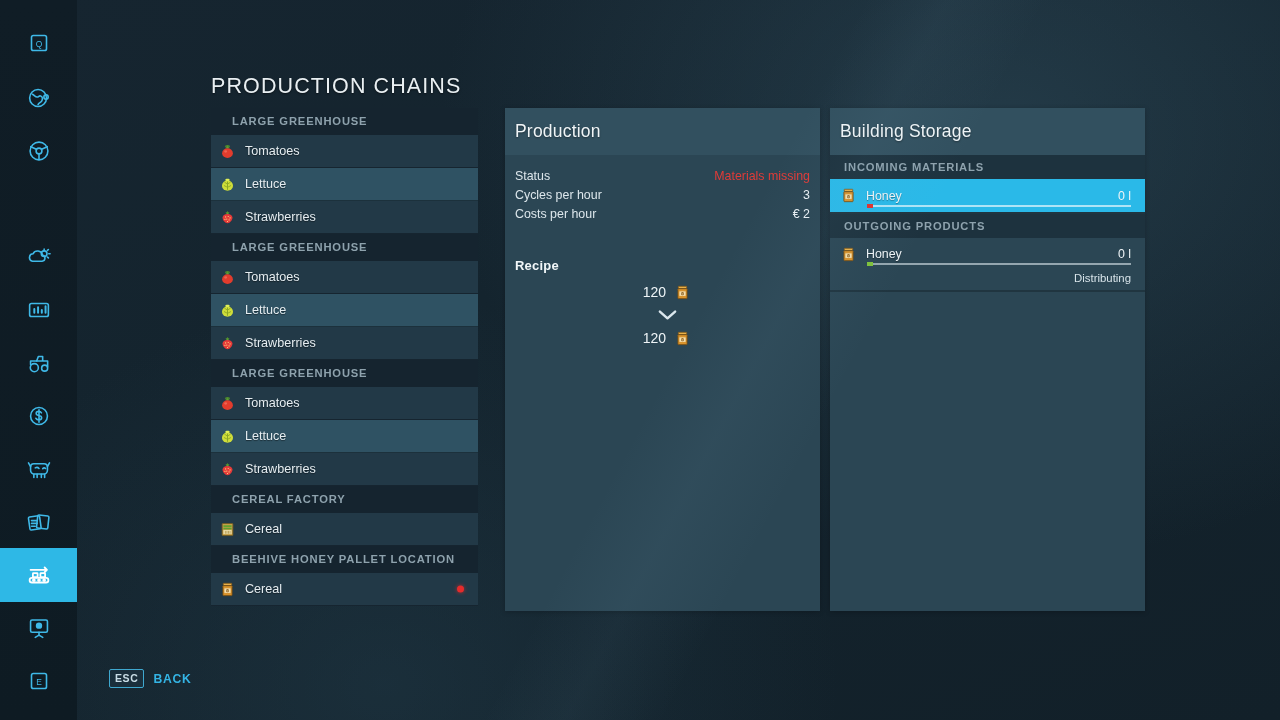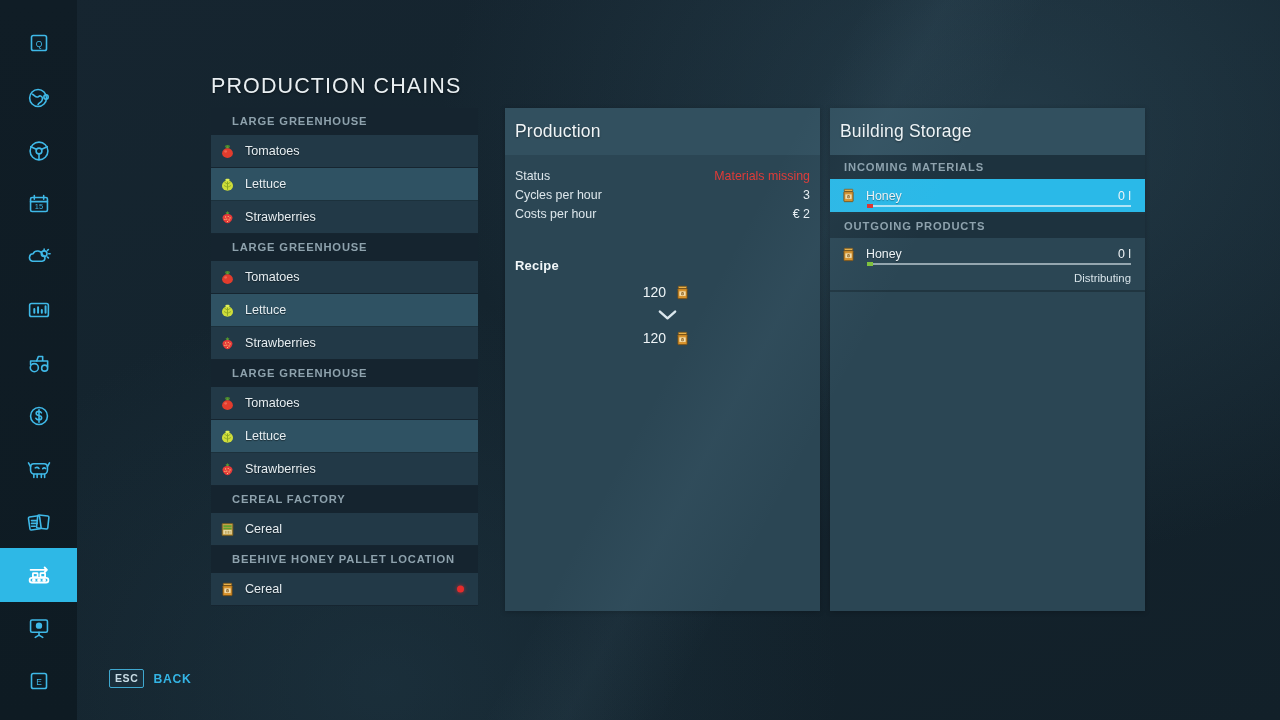--- a/index.html
+++ b/index.html
@@ -211,29 +211,20 @@
           <circle cx="23.5" cy="15" r="2.3"></circle>
         </svg>
       </span>
     </div>
     <div class="side-item" style="top: 124px;">
       <span>
         <svg width="30" height="30" viewBox="0 0 32 32" fill="none" stroke="#3fb9e8" stroke-width="1.7" stroke-linecap="round" stroke-linejoin="round">
           <circle cx="16" cy="16" r="9.5"></circle>
           <circle cx="16" cy="16" r="3.1"></circle>
           <path d="M16 19.1V25M13.2 14.2 7.2 11.4M18.8 14.2l6-2.8"></path>
-        </svg>
-      </span>
-    </div>
-    <div class="side-item" style="top: 177px;">
-      <span>
-        <svg width="30" height="30" viewBox="0 0 32 32" fill="none" stroke="#3fb9e8" stroke-width="1.7" stroke-linecap="round" stroke-linejoin="round">
-          <rect x="7" y="9" width="18" height="15" rx="1.6"></rect>
-          <path d="M7 13.5h18M11 7v4M21 7v4"></path>
-          <text x="16" y="21.5" font-size="8" font-family="Liberation Sans" fill="#3fb9e8" stroke="none" text-anchor="middle">15</text>
         </svg>
       </span>
     </div>
     <div class="side-item" style="top: 230px;">
       <span>
         <svg width="30" height="30" viewBox="0 0 32 32" fill="none" stroke="#3fb9e8" stroke-width="1.7" stroke-linecap="round" stroke-linejoin="round">
           <path d="M9 20.5a4 4 0 0 1 .6-7.9 5.4 5.4 0 0 1 10.1 1.2 3.4 3.4 0 0 1-.4 6.7z"></path>
           <circle cx="21.5" cy="12.5" r="3"></circle>
           <path d="M21.5 7.6v1.4M26.4 12.5h1.4M25 9l1-1M25 16l1 1"></path>
         </svg>

